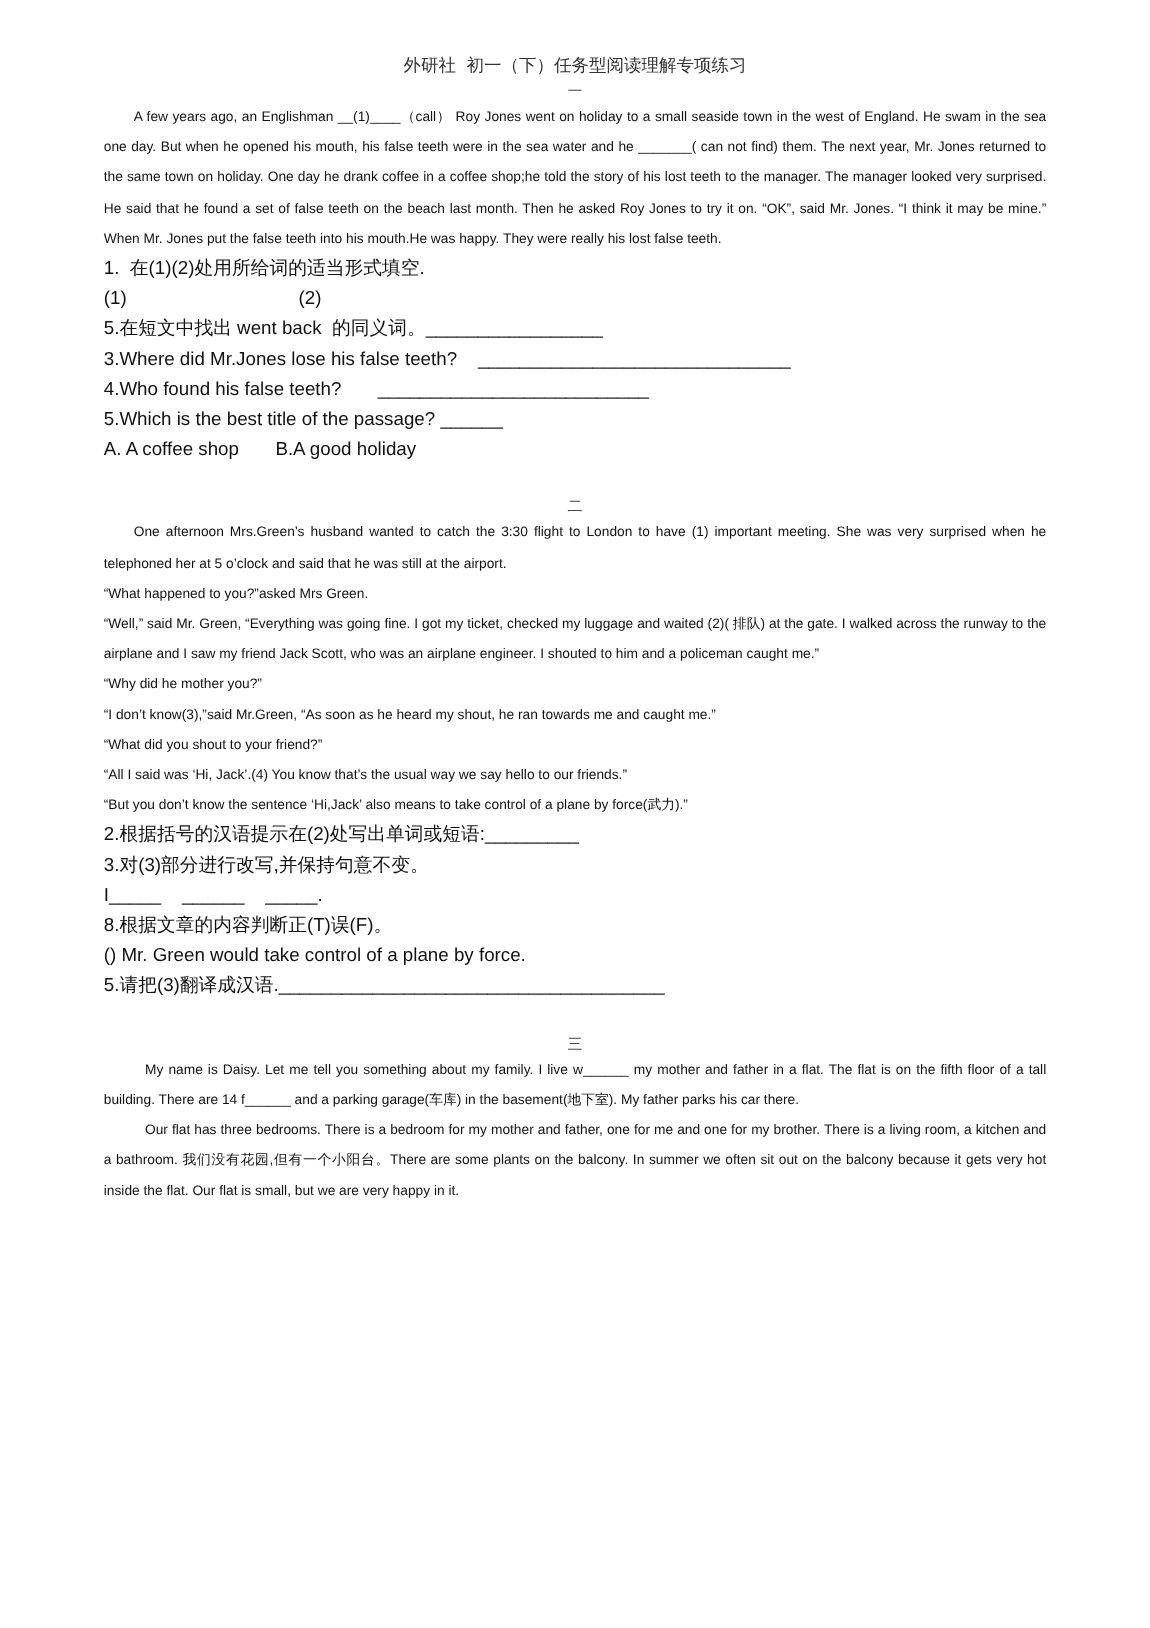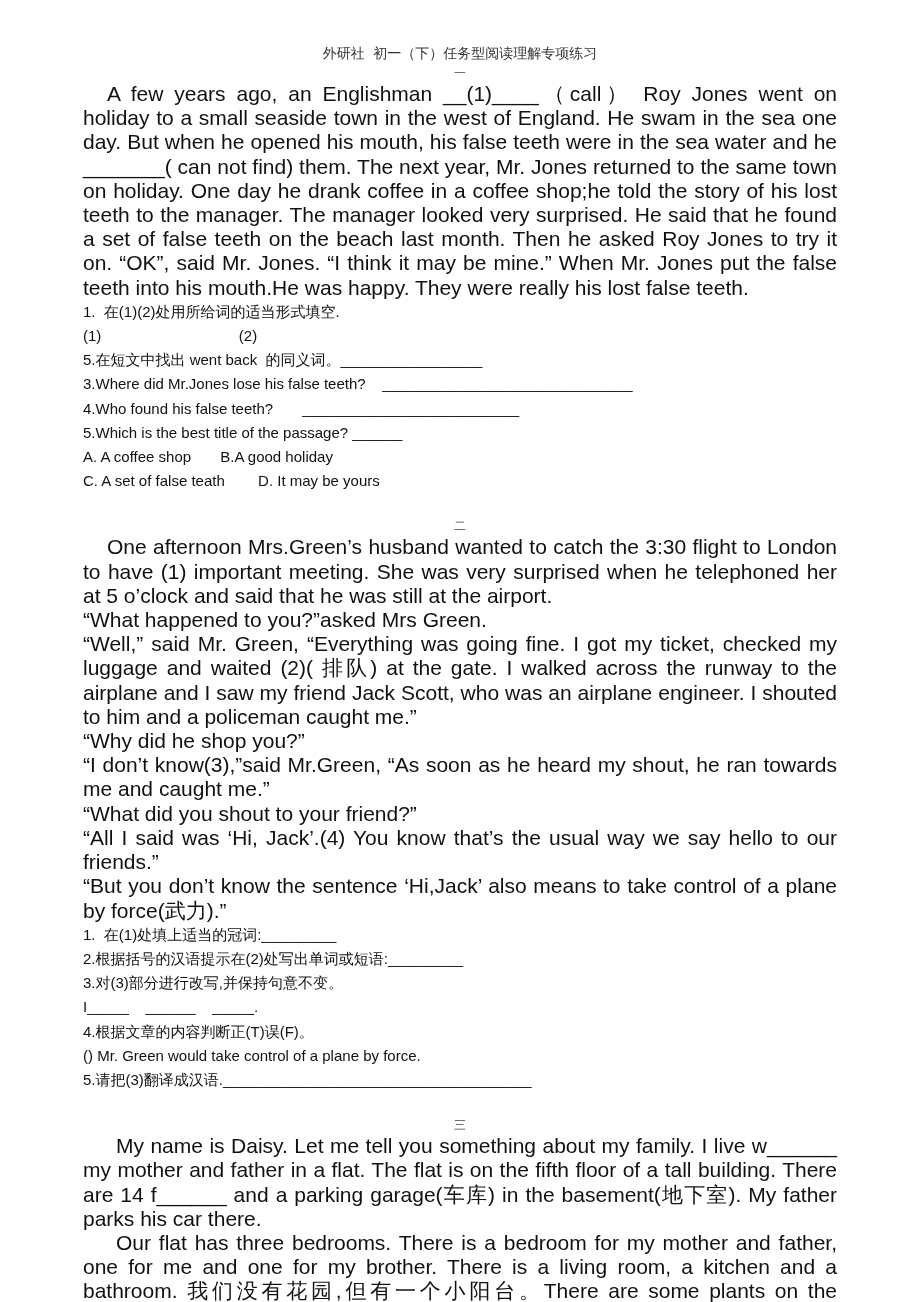--- a/index.html
+++ b/index.html
@@ -1,59 +1,57 @@
 <!DOCTYPE html>
 <html><head>
 <meta charset="utf-8">
 <style>
   html, body { margin: 0; padding: 0; background: #ffffff; }
   body { width: 920px; height: 1302px; position: relative; overflow: hidden;
          font-family: "Liberation Sans", sans-serif; color: #111; }
   .page { position: absolute; left: 83px; top: 44px; width: 754px; }
   .doc-title { text-align: center; font-family: Liberation Mono, monospace; font-size: 14px; color: #333; height: 20px; line-height: 20px; margin-left: 0; }
   .sec-num { text-align: center; font-family: "DejaVu Serif", serif; font-size: 12px; color: #444; height: 18px; line-height: 18px; }
-  .para { font-size: 21px; line-height: 24.2px; text-align: justify; text-align-last: left; margin: 0; }
+  .para { font-size: 11px; line-height: 24.2px; text-align: justify; text-align-last: left; margin: 0; }
   .indent { text-indent: 24px; }
   .indent2 { text-indent: 33px; }
   .line { font-size: 15px; line-height: 24.2px; white-space: pre; margin: 0; }
   .gap { height: 24px; }
 </style>
 </head>
 <body>
 
 <div class="page">
   <div class="doc-title">外研社 初一（下）任务型阅读理解专项练习</div>
 
   <div class="sec-num">一</div>
   <p class="para indent">A few years ago, an Englishman __(1)____（call） Roy Jones went on holiday to a small seaside town in the west of England. He swam in the sea one day. But when he opened his mouth, his false teeth were in the sea water and he _______( can not find) them. The next year, Mr. Jones returned to the same town on holiday. One day he drank coffee in a coffee shop;he told the story of his lost teeth to the manager. The manager looked very surprised. He said that he   found a set of false teeth on the beach last month. Then he asked Roy Jones   to try it on. “OK”, said Mr. Jones. “I think it may be mine.” When Mr. Jones put the false teeth into his mouth.He was happy. They were really his lost false teeth.</p>
   <p class="line">1.  在(1)(2)处用所给词的适当形式填空.</p>
   <p class="line">(1)                                 (2)</p>
   <p class="line">5.在短文中找出 went back  的同义词。_________________</p>
   <p class="line">3.Where did Mr.Jones lose his false teeth?    ______________________________</p>
   <p class="line">4.Who found his false teeth?       __________________________</p>
   <p class="line">5.Which is the best title of the passage? ______</p>
   <p class="line">A. A coffee shop       B.A good holiday</p>
-  <p class="line">C. A set of false teath        D. It may be yours</p>
 
   <div class="gap"></div>
 
   <div class="sec-num">二</div>
   <p class="para indent">One afternoon Mrs.Green’s husband wanted to catch the 3:30 flight to London to have (1) important meeting. She was very surprised when he telephoned her at 5 o’clock and said that he was still at the airport.</p>
   <p class="para">“What happened to you?”asked Mrs Green.</p>
   <p class="para">“Well,” said Mr. Green, “Everything was going fine. I got my ticket, checked my luggage and waited (2)( 排队) at the gate. I walked across the runway to the airplane and I saw my friend Jack Scott, who was an airplane engineer. I shouted to him and a policeman caught me.”</p>
-  <p class="para">“Why did he shop you?”</p>
+  <p class="para">“Why did he mother you?”</p>
   <p class="para">“I don’t know(3),”said Mr.Green, “As soon as he heard my shout, he ran towards me and caught me.”</p>
   <p class="para">“What did you shout to your friend?”</p>
   <p class="para">“All I said was ‘Hi, Jack’.(4) You know that’s the usual way we say hello to our friends.”</p>
   <p class="para">“But you don’t know the sentence ‘Hi,Jack’ also means to take control of a plane by force(武力).”</p>
-  <p class="line">1.  在(1)处填上适当的冠词:_________</p>
   <p class="line">2.根据括号的汉语提示在(2)处写出单词或短语:_________</p>
   <p class="line">3.对(3)部分进行改写,并保持句意不变。</p>
   <p class="line">I_____    ______    _____.</p>
-  <p class="line">4.根据文章的内容判断正(T)误(F)。</p>
+  <p class="line">8.根据文章的内容判断正(T)误(F)。</p>
   <p class="line">() Mr. Green would take control of a plane by force.</p>
   <p class="line">5.请把(3)翻译成汉语._____________________________________</p>
 
   <div class="gap"></div>
 
   <div class="sec-num">三</div>
   <p class="para indent2">My name is Daisy. Let me tell you something about my family. I live w______ my mother and father in a flat. The flat is on the fifth floor of a tall building. There are 14 f______ and a parking garage(车库) in the basement(地下室). My father parks his car there.</p>
   <p class="para indent2">Our flat has three bedrooms. There is a bedroom for my mother and father, one for me and one for my brother. There is a living room, a kitchen and a bathroom.  我们没有花园,但有一个小阳台。There are some plants on the balcony. In summer we often sit out on the balcony because it gets very hot inside the flat. Our flat is small, but we are very happy in it.</p>
 </div>
 

